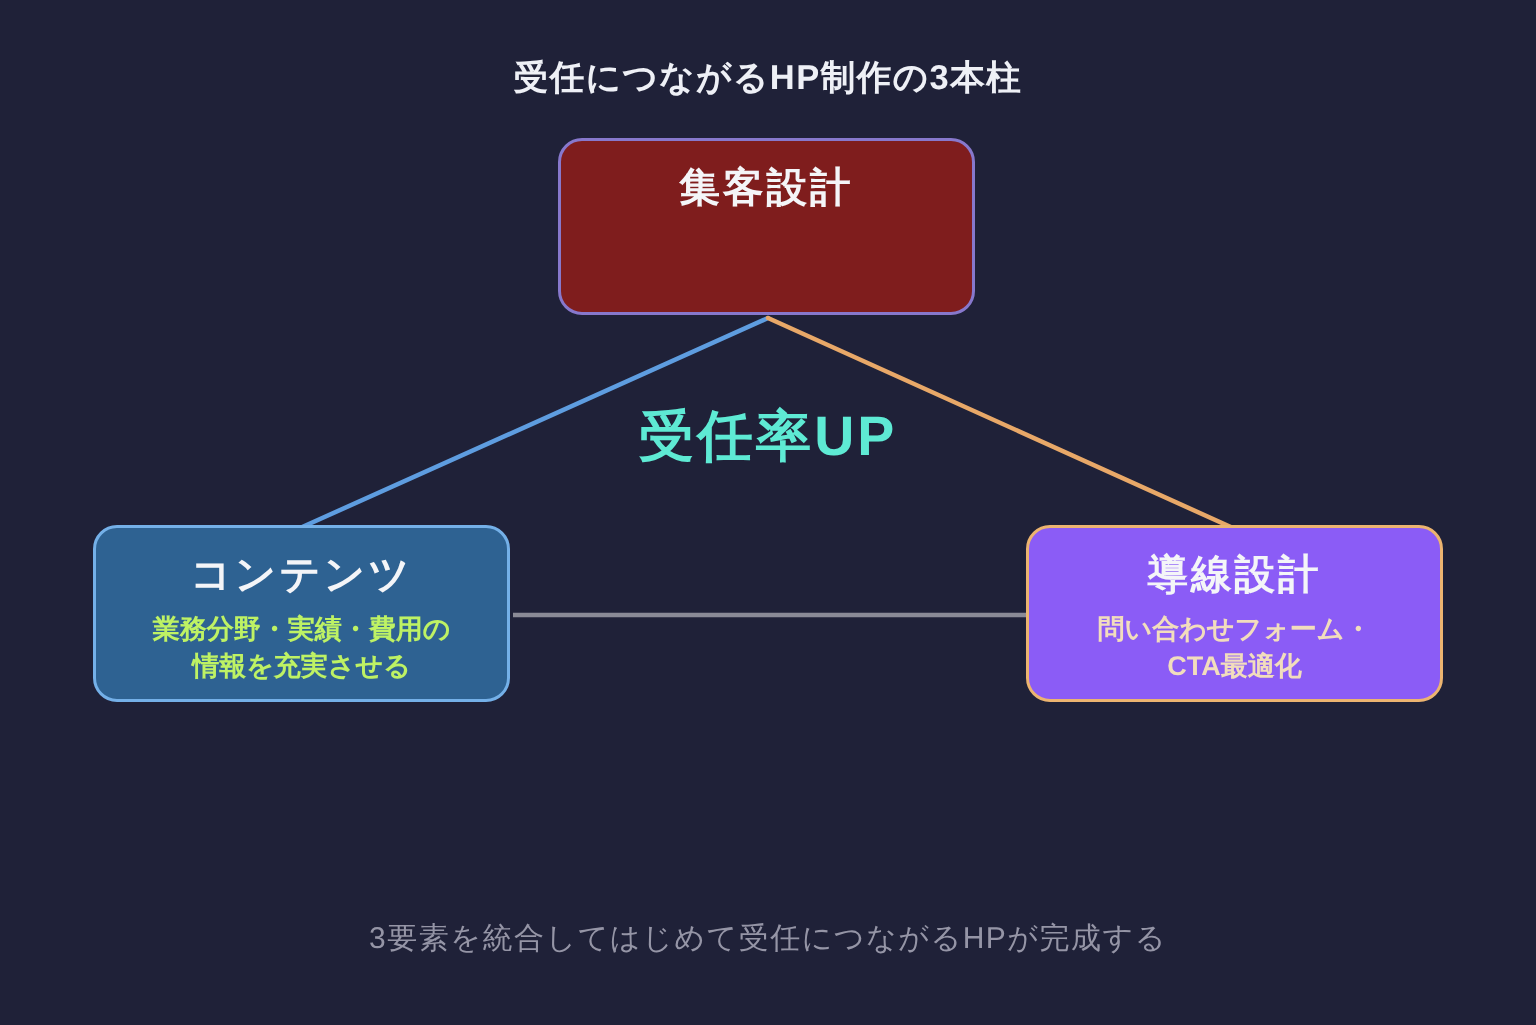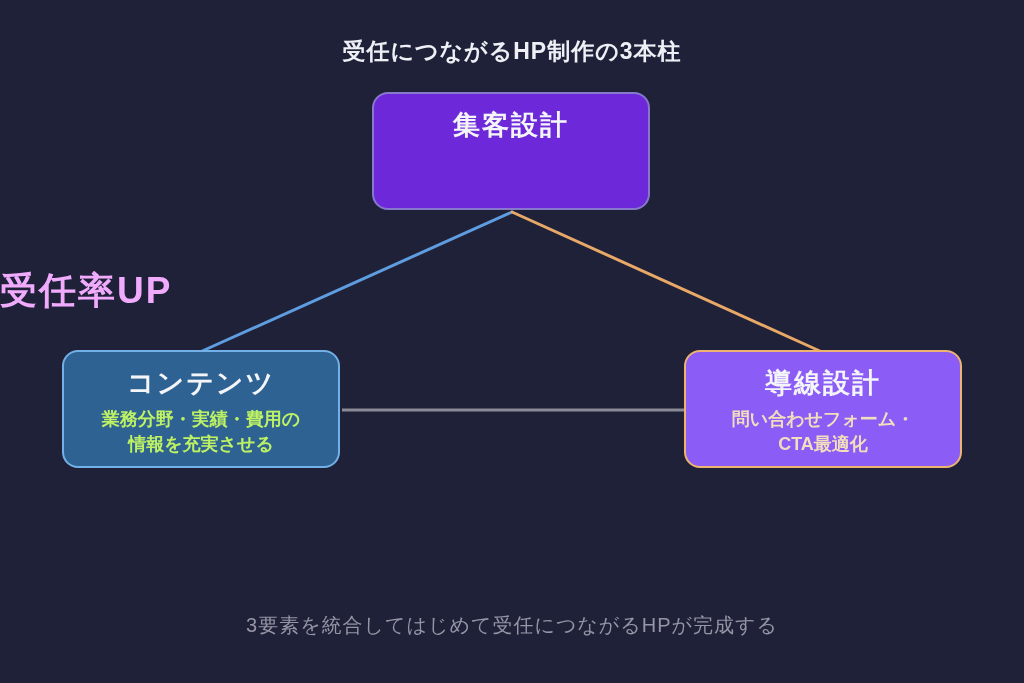--- a/index.html
+++ b/index.html
@@ -38,21 +38,21 @@
     width: 278px;
     height: 118px;
     border-radius: 16px;
     border: 2px solid;
     box-sizing: border-box;
     text-align: center;
   }
   .node-top {
     left: 372px;
     top: 92px;
-    background: #6d28d9;
+    background: #7f1d1d;
     border-color: #8778cc;
   }
   .node-left {
     left: 62px;
     top: 350px;
     background: #2e6292;
     border-color: #74b0e8;
   }
   .node-right {
     left: 684px;
@@ -74,24 +74,24 @@
     line-height: 25px;
   }
   .node-top .node-sub { color: #b7a9e8; }
   .node-left .node-sub { color: #bef264; }
   .node-right .node-sub { color: #f2ddbd; }
   .center-label {
     position: absolute;
     top: 266px;
     left: 0;
     width: 100%;
-    text-align: left;
+    text-align: center;
     font-size: 37px;
     font-weight: bold;
-    color: #f0abfc;
+    color: #5eead4;
     letter-spacing: 2px;
   }
   .caption {
     position: absolute;
     top: 612px;
     left: 0;
     width: 100%;
     text-align: center;
     font-size: 20px;
     font-weight: normal;

